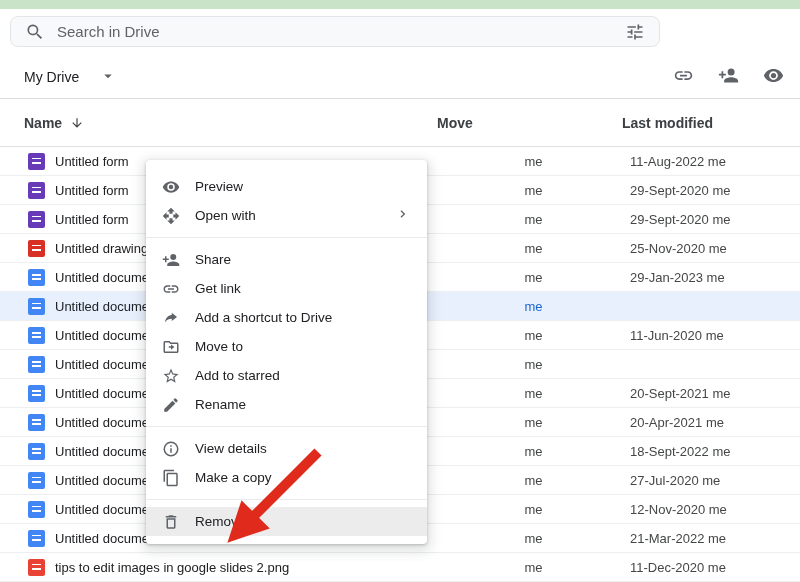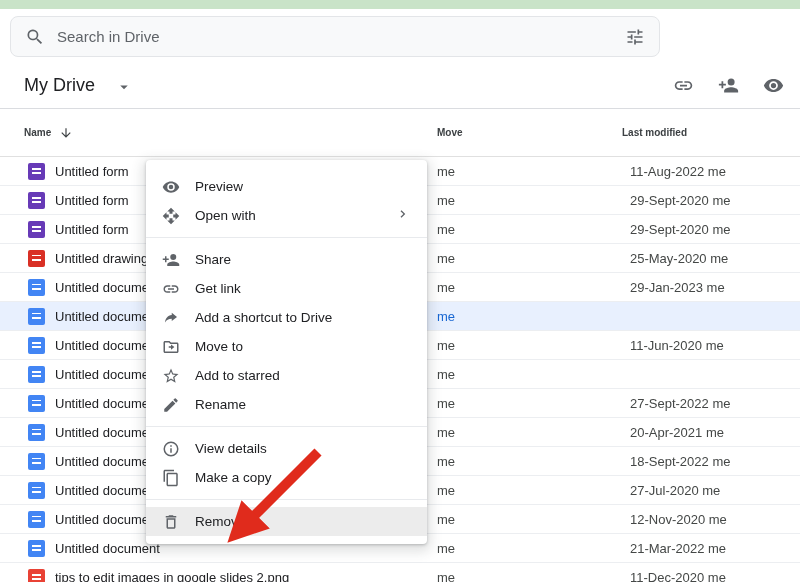--- a/index.html
+++ b/index.html
@@ -3,49 +3,49 @@
 <meta charset="utf-8">
 <style>
   * { margin:0; padding:0; box-sizing:border-box; }
   html,body { width:800px; height:582px; overflow:hidden; background:#fff;
     font-family:"Liberation Sans", sans-serif; color:#202124; position:relative; }
 
   .top-strip { height:9px; background:#c9e3c8; width:100%; }
 
   
   .search-wrap { padding:7px 0 6px 10px; }
-  .search-bar { width:650px; height:41px; background:#f8f9fa; border:1px solid #e3e5e8;
+  .search-bar { width:650px; height:31px; background:#f8f9fa; border:1px solid #e3e5e8;
     border-radius:8px; display:flex; align-items:center; padding:0 14px; }
   .search-bar svg { width:20px; height:20px; fill:#5f6368; flex:0 0 auto; }
   .search-input { flex:1; border:none; outline:none; background:transparent;
     font-family:"Liberation Sans", sans-serif; font-size:15px; color:#3c4043; margin-left:12px; }
   .search-input::placeholder { color:#5f6368; opacity:1; }
 
   
   .drive-header { height:46px; display:flex; align-items:center; padding:0 10px 0 24px;
     border-bottom:1px solid #dadce0; }
-  .drive-title { font-size:18px; color:#202124; display:flex; align-items:flex-end; gap:20px; cursor:pointer; }
+  .drive-title { font-size:14px; color:#202124; display:flex; align-items:flex-end; gap:20px; cursor:pointer; }
   .drive-title svg { width:18px; height:18px; fill:#5f6368; }
   .header-actions { margin-left:auto; display:flex; align-items:center; gap:19px; padding-right:4px; }
   .header-actions .icon-btn { width:26px; height:26px; display:flex; align-items:center; justify-content:center; cursor:pointer; }
   .header-actions svg { width:21px; height:21px; fill:#5f6368; }
 
   
   .col-header { height:48px; display:grid; grid-template-columns:413px 185px 1fr;
     align-items:center; padding-left:24px; border-bottom:1px solid #e0e0e0;
-    font-size:10px; font-weight:600; color:#3c4043; }
+    font-size:14px; font-weight:600; color:#3c4043; }
   .col-name { display:flex; align-items:center; gap:8px; }
   .col-name svg { width:14px; height:14px; fill:#3c4043; }
 
   
   .row { height:29px; display:grid; grid-template-columns:27px 382px 193px 1fr;
     align-items:center; padding-left:28px; border-bottom:1px solid #eceef1;
     font-size:13px; cursor:pointer; }
   .row .name { color:#202124; white-space:nowrap; overflow:hidden; }
-  .row .owner { color:#444746; }
+  .row .owner { color:#444746;text-align:center; }
   .row .modified { color:#444746; white-space:nowrap; }
   .row.selected { background:#e8f0fe; }
   .row.selected .owner, .row.selected .modified { color:#1967d2; }
 
   .file-icon { width:17px; height:17px; border-radius:2px; position:relative; display:inline-block; }
   .file-icon::before { content:""; position:absolute; left:4px; right:4px; top:5px; height:8px;
     background:repeating-linear-gradient(to bottom,#fff 0 1.5px,transparent 1.5px 4.2px); }
   .file-icon[data-type="form"] { background:#673ab7; }
   .file-icon[data-type="document"] { background:#4285f4; }
   .file-icon[data-type="drawing"] { background:#d93025; }
@@ -137,21 +137,21 @@
     <div class="row">
     <span class="file-icon" data-type="form"></span>
     <span class="name">Untitled form</span>
     <span class="owner">me</span>
     <span class="modified">29-Sept-2020 me</span>
   </div>
     <div class="row">
     <span class="file-icon" data-type="drawing"></span>
     <span class="name">Untitled drawing</span>
     <span class="owner">me</span>
-    <span class="modified">25-May-2020 me</span>
+    <span class="modified">25-Nov-2020 me</span>
   </div>
     <div class="row">
     <span class="file-icon" data-type="document"></span>
     <span class="name">Untitled document</span>
     <span class="owner">me</span>
     <span class="modified">29-Jan-2023 me</span>
   </div>
     <div class="row selected">
     <span class="file-icon" data-type="document"></span>
     <span class="name">Untitled document</span>
@@ -165,21 +165,21 @@
   </div>
     <div class="row">
     <span class="file-icon" data-type="document"></span>
     <span class="name">Untitled document</span>
     <span class="owner">me</span>
   </div>
     <div class="row">
     <span class="file-icon" data-type="document"></span>
     <span class="name">Untitled document</span>
     <span class="owner">me</span>
-    <span class="modified">27-Sept-2022 me</span>
+    <span class="modified">20-Sept-2021 me</span>
   </div>
     <div class="row">
     <span class="file-icon" data-type="document"></span>
     <span class="name">Untitled document</span>
     <span class="owner">me</span>
     <span class="modified">20-Apr-2021 me</span>
   </div>
     <div class="row">
     <span class="file-icon" data-type="document"></span>
     <span class="name">Untitled document</span>

